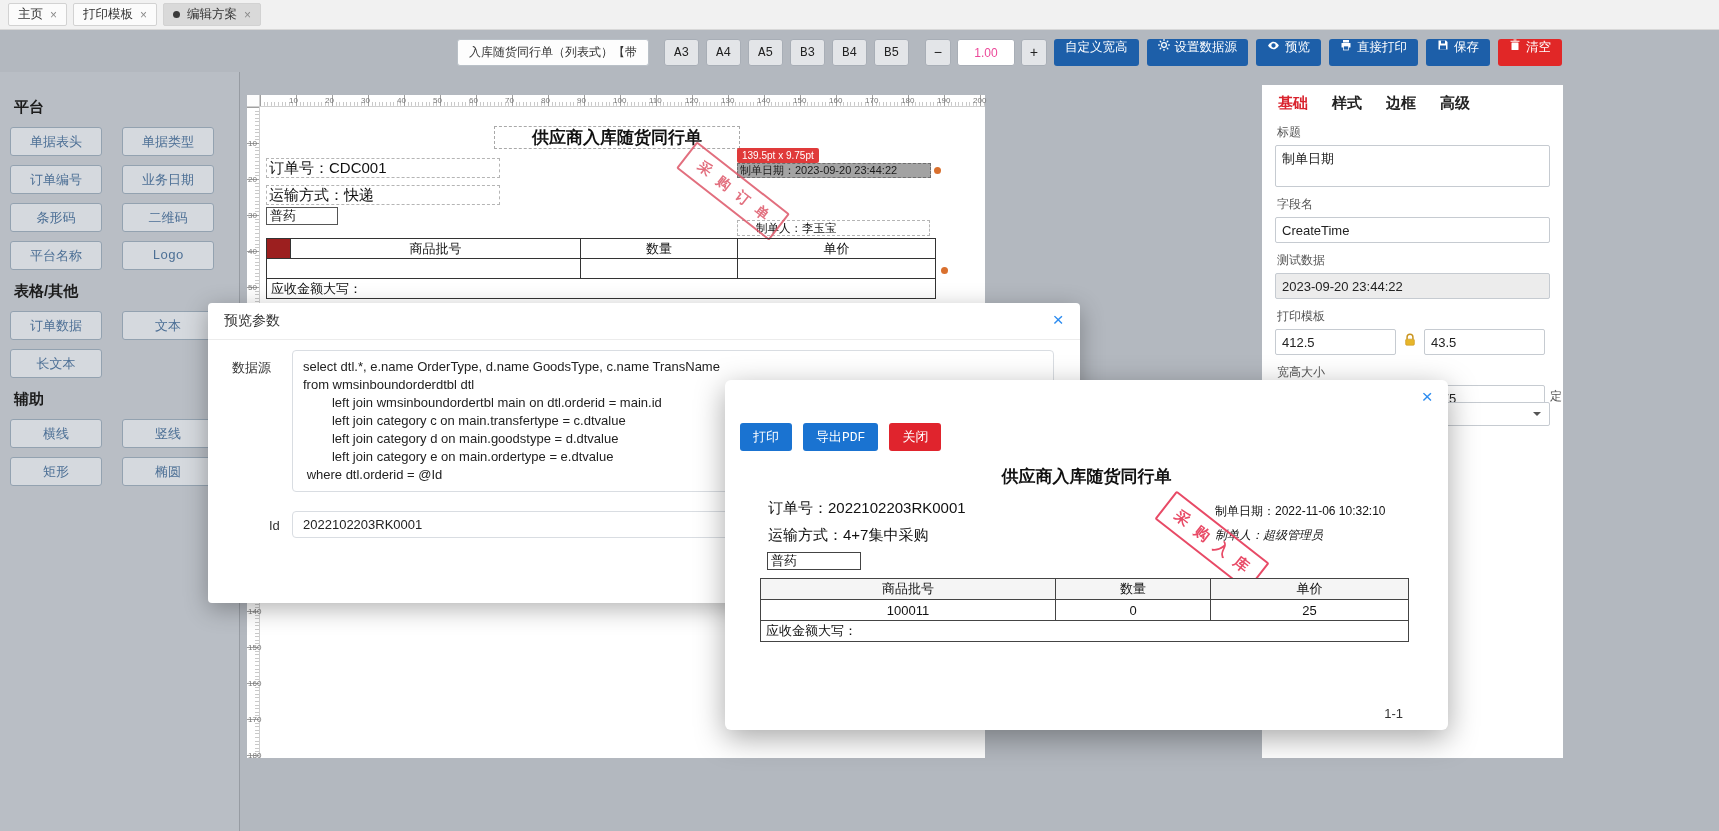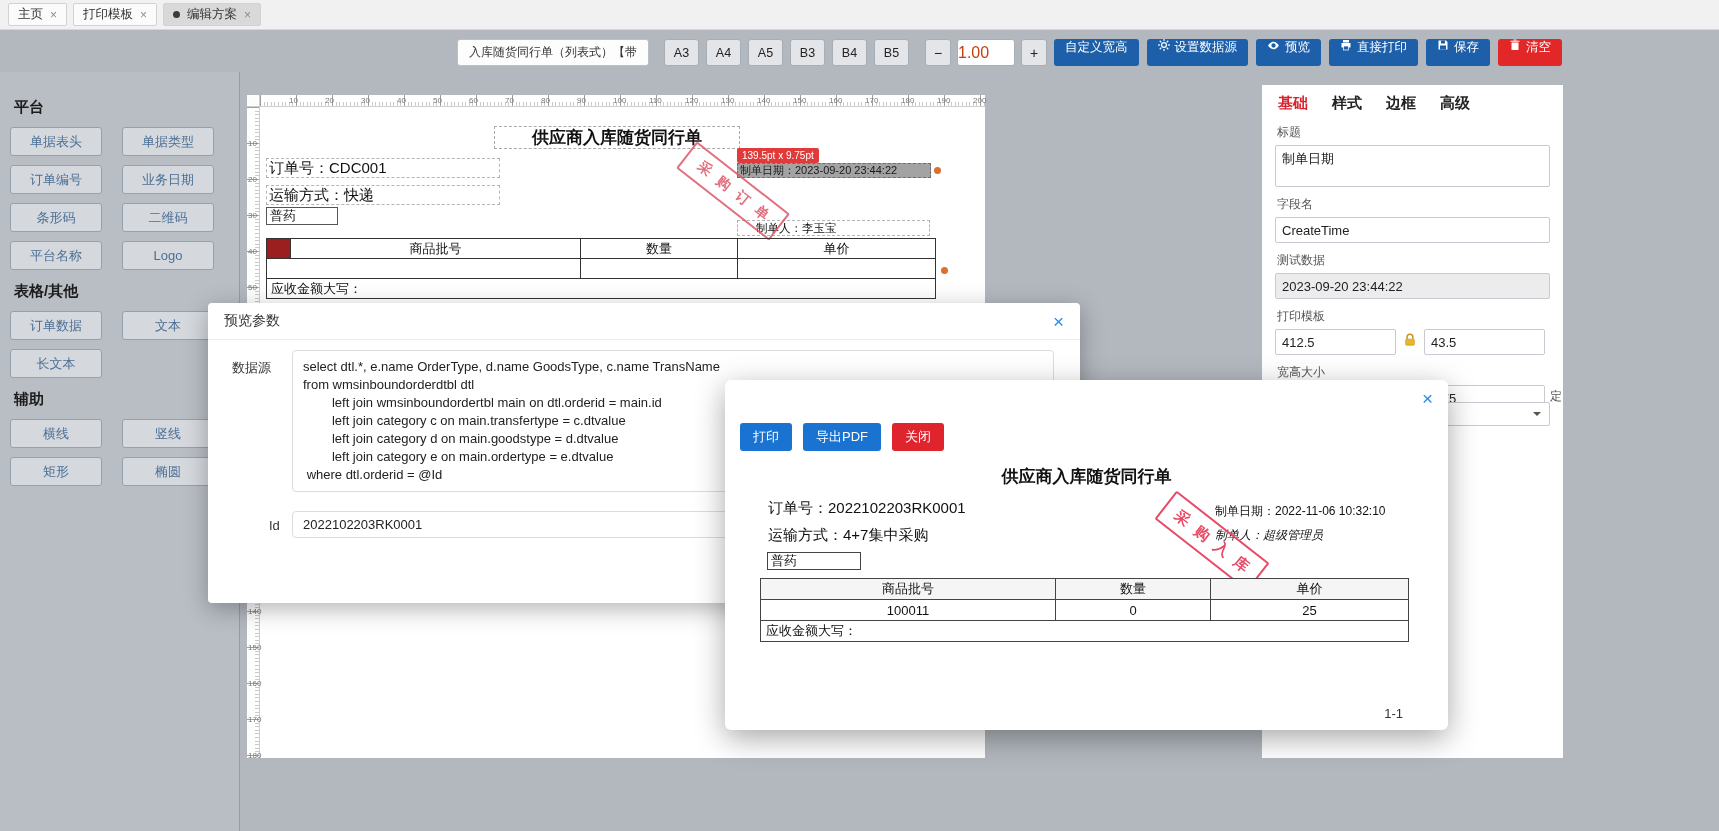--- a/index.html
+++ b/index.html
@@ -1,34 +1,34 @@
 <!DOCTYPE html>
 <html><head>
 <meta charset="utf-8">
 <style>
   * { margin:0; padding:0; box-sizing:border-box; }
   html,body { width:1719px; height:831px; }
   body { background:#b3b8bf; font-family:"Liberation Sans","DejaVu Sans",sans-serif; position:relative; overflow:hidden; }
-  button { font-family:Liberation Sans, sans-serif; cursor:pointer; }
+  button { font-family:Liberation Mono, monospace; cursor:pointer; }
 
   
   .tabbar { position:absolute; top:0; left:0; right:0; height:30px; background:#f1f1f1; border-bottom:1px solid #d8d8d8; display:flex; align-items:center; gap:6px; padding-left:8px; z-index:4; }
   .tab { display:inline-flex; align-items:center; gap:7px; height:23px; padding:0 9px; background:#fbfbfb; border:1px solid #d2d2d2; border-radius:2px; font-size:12.5px; color:#333; }
   .tab.active { background:#d9d9d9; }
   .dot { width:7px; height:7px; border-radius:50%; background:#3a3a3a; }
   .tab-close { color:#8a8a8a; font-size:12px; line-height:1; }
 
   
   .toolbar { position:absolute; top:39px; left:0; right:0; height:28px; z-index:4; }
   .tpl-btn { position:absolute; left:457px; top:0; height:27px; padding:0 11px; background:#fdfdfd; border:1px solid #b9c0c7; border-radius:3px; font-size:12px; color:#333; }
   .paper-group { position:absolute; left:664px; top:0; display:flex; gap:7px; }
   .psize { width:35px; height:27px; background:#e3e5e8; border:1px solid #a8aeb6; border-radius:3px; font-size:12.5px; color:#222; }
   .zoom-group { position:absolute; left:925px; top:0; display:flex; gap:6px; align-items:center; }
   .zbtn { width:26px; height:27px; background:#e3e5e8; border:1px solid #a8aeb6; border-radius:3px; font-size:14px; color:#222; }
-  .zval { width:58px; height:27px; background:#fff; border:1px solid #a8aeb6; border-radius:3px; text-align:left; font-size:16px; color:#c2410c; }
+  .zval { width:58px; height:27px; background:#fff; border:1px solid #a8aeb6; border-radius:3px; text-align:center; font-size:12px; color:#ec4899; }
   .action-group { position:absolute; right:157px; top:0; display:flex; gap:8px; align-items:center; }
   .btn-blue,.btn-red { height:27px; padding:0 11px; border-radius:3px; color:#fff; font-size:12.5px; display:inline-flex; align-items:flex-start; gap:5px; border:none; white-space:nowrap; }
   .btn-blue { background:#1d5fa9; }
   .btn-red { background:#e12727; }
 
   
   .sidebar { position:absolute; top:72px; left:0; bottom:0; width:240px; background:#b9bec5; border-right:1px solid #979ca3; padding:14px 0 0 10px; z-index:3; }
   .side-title { font-size:15px; font-weight:bold; color:#1c1c1c; margin:12px 0 10px 4px; }
   .side-grid { display:grid; grid-template-columns:92px 92px; gap:9px 20px; }
   .side-btn { height:29px; background:#d5d9de; border:1px solid #93a2b0; border-radius:3px; color:#4c6f95; font-size:13px; }

